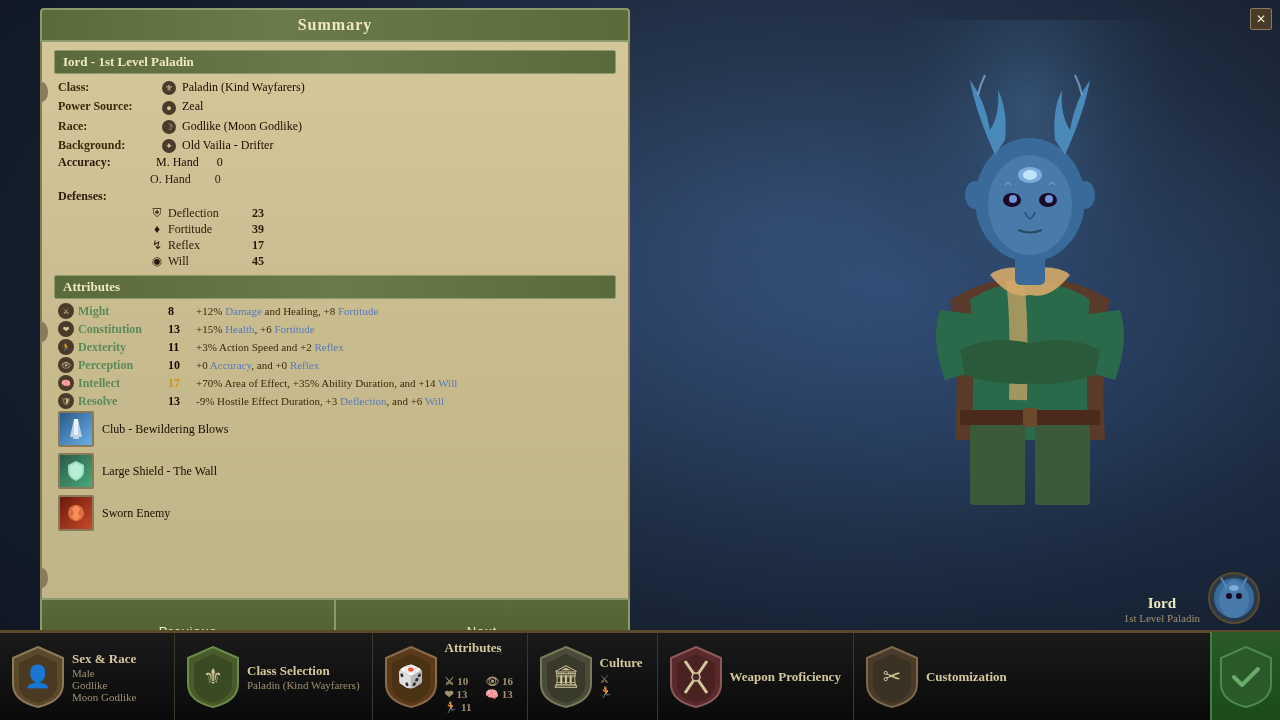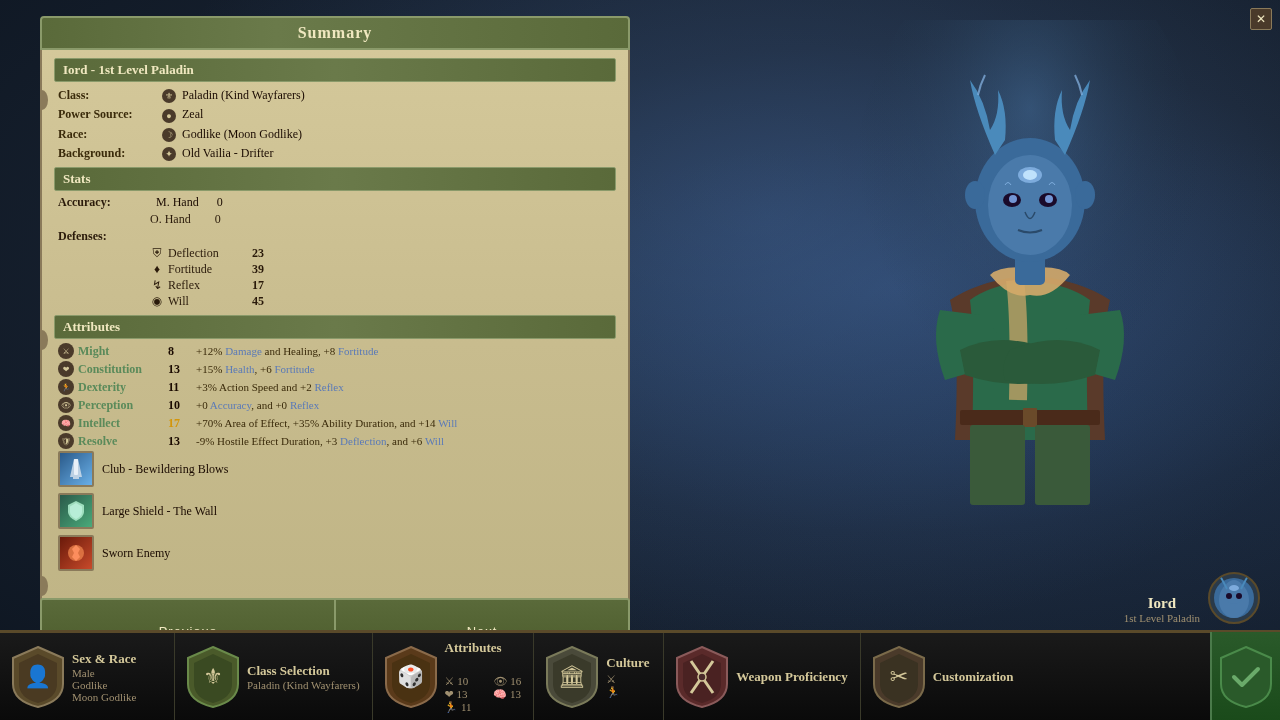--- a/index.html
+++ b/index.html
@@ -37,21 +37,21 @@
       z-index: 2;
       display: flex;
       align-items: center;
       justify-content: center;
       overflow: hidden;
     }
 
     
     .main-panel {
       position: absolute;
-      top: 16px;
+      top: 8px;
       left: 40px;
       width: 590px;
       height: 600px;
       z-index: 10;
     }
 
     .panel-title-bar {
       background: linear-gradient(90deg, #5a6a3a 0%, #6a7a4a 40%, #5a6a3a 100%);
       border: 2px solid #8a9a6a;
       text-align: center;
@@ -453,23 +453,20 @@
         <span class="info-icon">☽</span>
         <span>Godlike (Moon Godlike)</span>
       </span>
       <span class="info-label">Background:</span>
       <span class="info-value">
         <span class="info-icon">✦</span>
         <span>Old Vailia - Drifter</span>
       </span>
     </div>
 
-    <div class="section-header">
-      <span>Stats</span>
-    </div>
 
     <div class="stats-grid">
       <div class="stat-row">
         <span class="stat-label">Accuracy:</span>
         <span class="stat-value">
           <span>M. Hand</span>&nbsp;&nbsp;&nbsp;&nbsp;&nbsp;
           <span>0</span>
         </span>
       </div>
       <div style="padding-left:92px; font-size:12px; margin-bottom:2px;">
@@ -640,21 +637,21 @@
   <div class="bottom-section" style="min-width:155px;">
     <div style="width:52px; height:62px; position:relative; flex-shrink:0;">
       <svg width="52" height="62" viewBox="0 0 52 62">
         <path d="M26,1 L51,12 L51,38 Q51,55 26,61 Q1,55 1,38 L1,12 Z" fill="#5a3a1a" stroke="#8a6a4a" stroke-width="2"></path>
         <path d="M26,8 L45,17 L45,38 Q45,52 26,57 Q7,52 7,38 L7,17 Z" fill="#3a2a0a" opacity="0.5"></path>
         <text x="26" y="38" text-anchor="middle" font-size="22" fill="#d4c89a">🎲</text>
       </svg>
     </div>
     <div class="bottom-text-block">
       <span class="bottom-section-title">Attributes</span>
-      <div style="display:flex; gap:22px; font-size:11px; color:#a09070; margin-top:19px;">
+      <div style="display:flex; gap:14px; font-size:11px; color:#a09070; margin-top:19px;font-weight:bold;">
         <div>
           <div>⚔ 10</div>
           <div>❤ 13</div>
           <div>🏃 11</div>
         </div>
         <div>
           <div>👁 16</div>
           <div>🧠 13</div>
         </div>
       </div>

